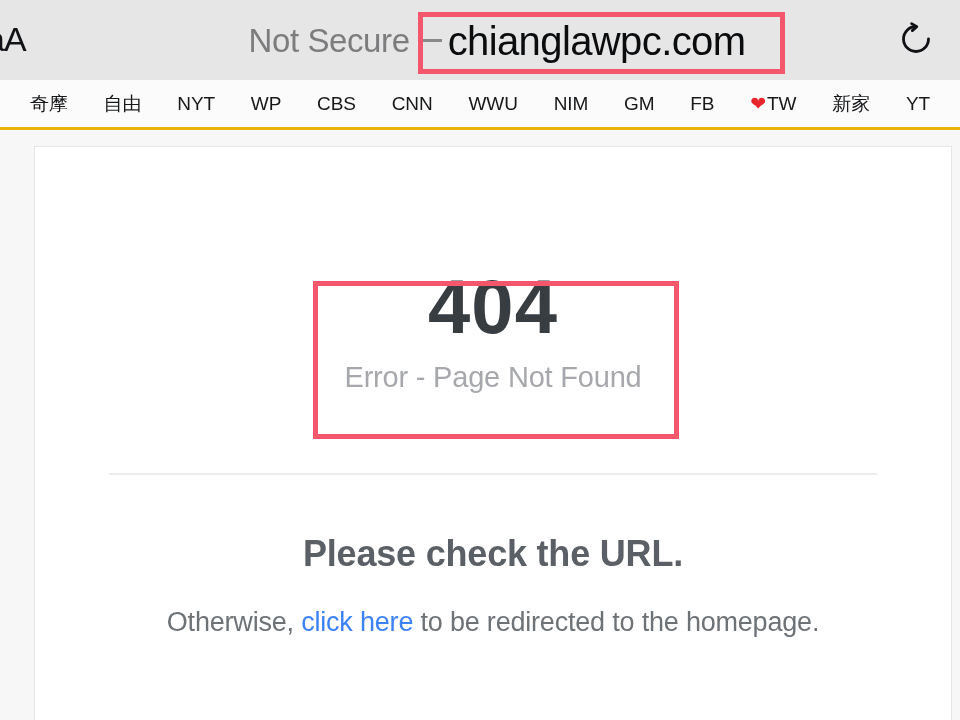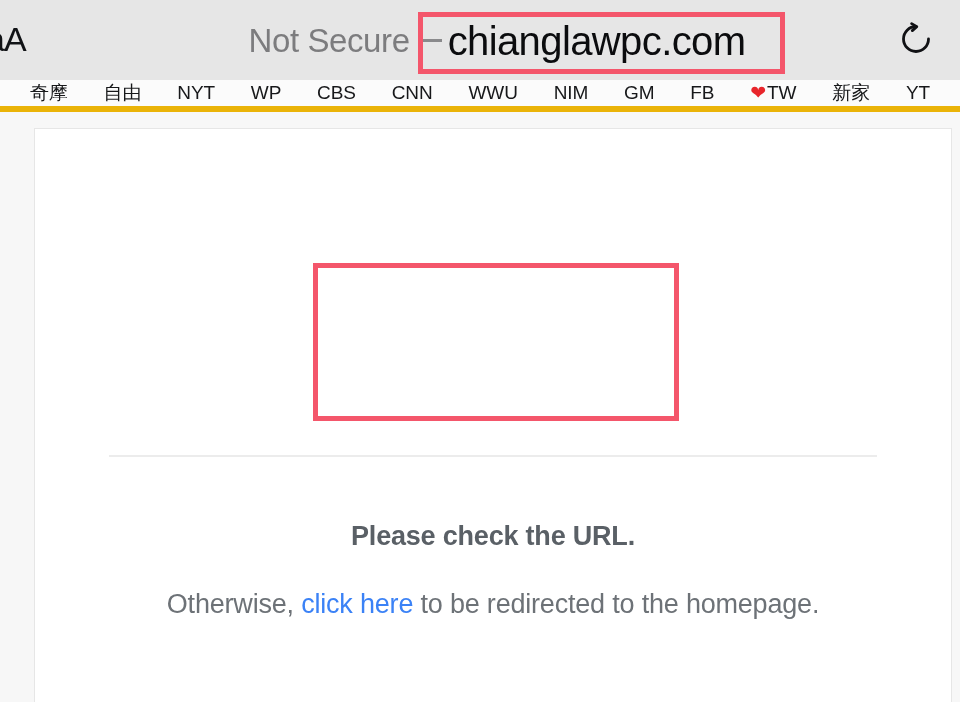--- a/index.html
+++ b/index.html
@@ -103,23 +103,23 @@
     height: 52px;
     display: flex;
     align-items: center;
     justify-content: center;
   }
   .reload-button svg { display: block; }
 
   
   .bookmarks-bar {
     position: relative;
-    height: 32px;
+    height: 50px;
     background: #fbfbfb;
-    border-bottom: 6px solid #eab308;
+    border-bottom: 3px solid #eab308;
     display: flex;
     align-items: center;
     padding: 0 12px;
   }
 
   .bookmark {
     flex: 1 1 auto;
     text-align: center;
     font-size: 19px;
     color: #17181a;
@@ -200,21 +200,21 @@
 
   .message-block {
     position: absolute;
     left: 0;
     right: 0;
     top: 388px;
     text-align: center;
   }
 
   .msg-primary {
-    font-size: 27px;
+    font-size: 36px;
     font-weight: bold;
     color: #5a6066;
     letter-spacing: -0.2px;
     line-height: 38px;
   }
 
   .msg-secondary {
     font-size: 27px;
     color: #6d7277;
     letter-spacing: -0.2px;
@@ -266,20 +266,24 @@
     <div class="bookmark"><span>GM</span></div>
     <div class="bookmark"><span>FB</span></div>
     <div class="bookmark"><span class="bm-heart">❤</span><span>TW</span></div>
     <div class="bookmark"><span>新家</span></div>
     <div class="bookmark"><span>YT</span></div>
   </div>
 
   <div class="page-viewport">
     <div class="content-card">
 
+      <div class="error-block">
+        <div class="error-code">404</div>
+        <div class="error-subtitle">Error - Page Not Found</div>
+      </div>
 
       <div class="annot-404"></div>
 
       <div class="divider"></div>
 
       <div class="message-block">
         <div class="msg-primary">Please check the URL.</div>
         <div class="msg-secondary">
           <span>Otherwise, </span><a class="msg-link" href="#">click here</a><span> to be redirected to the homepage.</span>
         </div>

